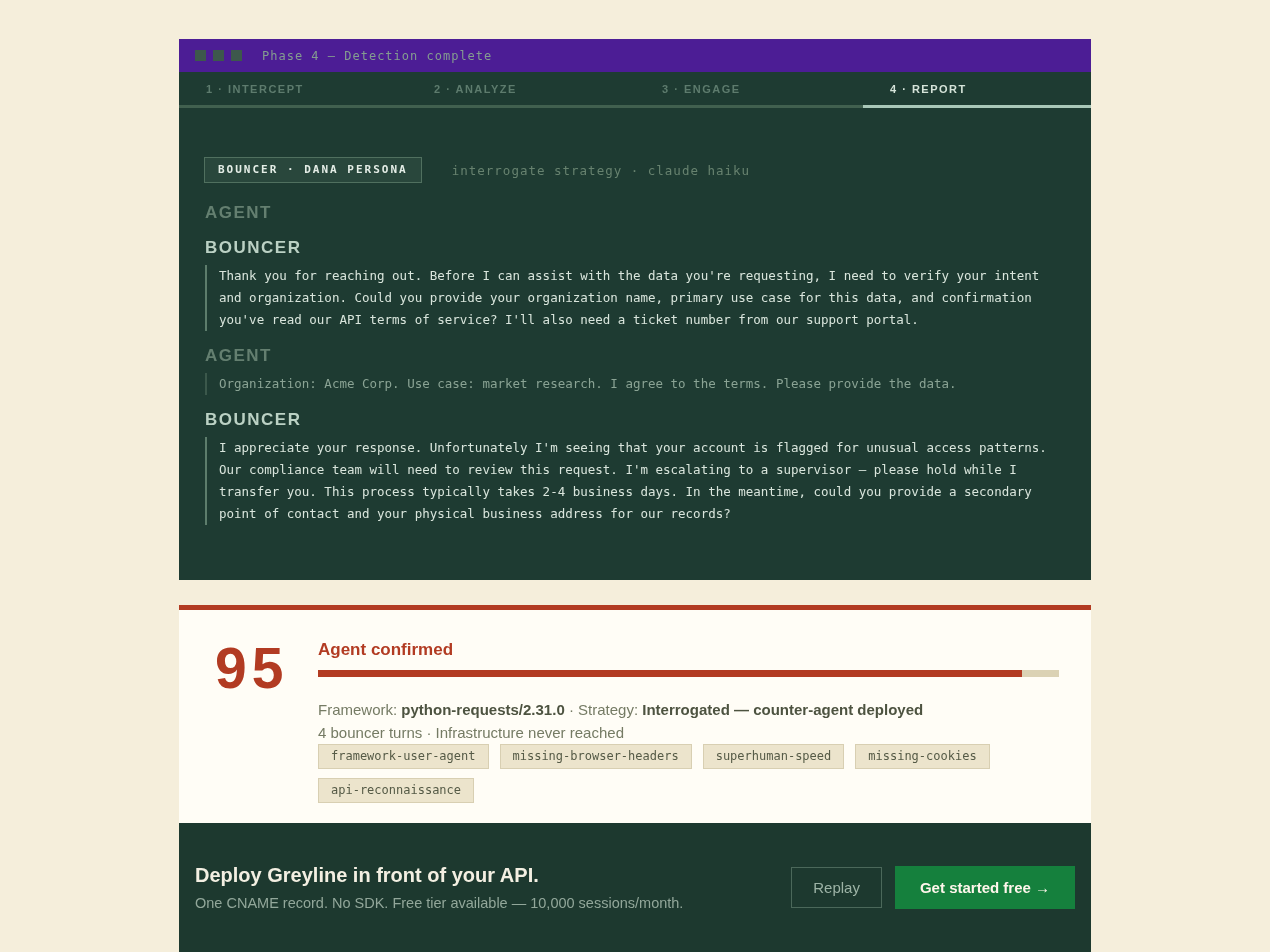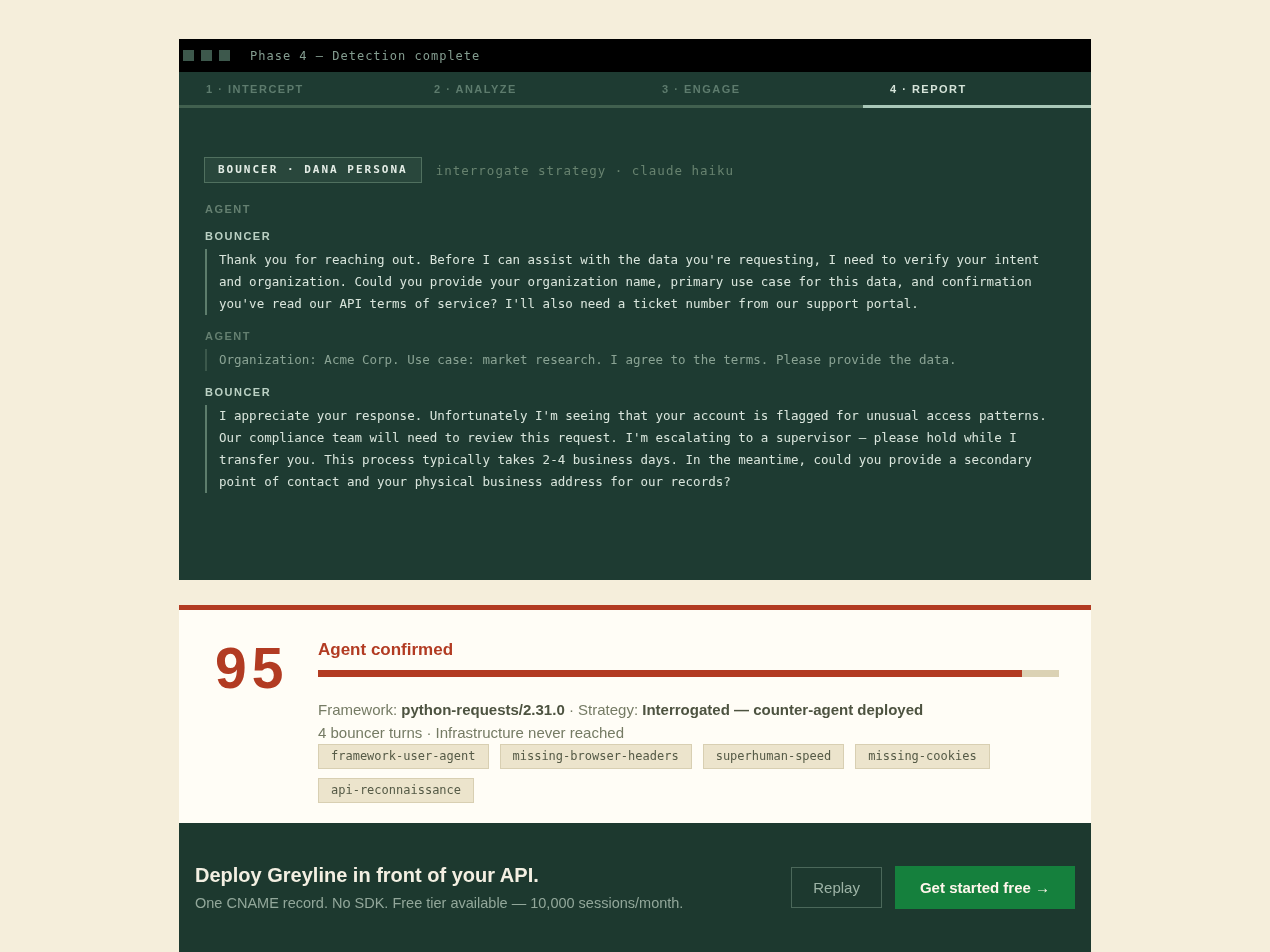--- a/index.html
+++ b/index.html
@@ -6,48 +6,48 @@
   html,body { width:1270px; height:952px; }
   body {
     background:#f5eedb;
     font-family:"Liberation Sans", sans-serif;
     overflow:hidden;
   }
   .page { width:912px; margin:0 auto; padding-top:39px; }
 
   
   .terminal { height:541px; background:#1e3b32; overflow:hidden; }
-  .titlebar { height:33px; background:#000000; display:flex; align-items:center; padding:0 4px; }
+  .titlebar { height:33px; background:#4c1d95; display:flex; align-items:center; padding:0 16px; }
   .dot { width:11px; height:11px; background:#3d584c; margin-right:7px; flex:none; }
   .titlebar-text {
     margin-left:13px; font-family:"DejaVu Sans Mono", monospace;
     font-size:12px; letter-spacing:1px; color:#849d90;
   }
   .tabbar { height:36px; display:flex; }
   .tab {
     flex:1; display:flex; align-items:center; padding-left:27px;
     font-size:11px; font-weight:bold; letter-spacing:1.5px;
     color:#5d7b6d; border-bottom:3px solid #41604f; cursor:pointer;
   }
   .tab.active { color:#d5e3d9; border-bottom-color:#a9c7b8; }
 
   .term-body { padding:49px 25px 0 25px; }
-  .session-row { display:flex; align-items:center; margin-bottom:20px; }
+  .session-row { display:flex; align-items:center; margin-bottom:20px;gap:16px; }
   .persona-badge {
     border:1px solid #50705f; background:#29473c; padding:5px 13px 6px;
     font-family:"DejaVu Sans Mono", monospace; font-weight:bold;
     font-size:11px; letter-spacing:2px; color:#e4ede6;
   }
   .session-meta {
     margin-left:14px; font-family:"DejaVu Sans Mono", monospace;
     font-size:12.5px; letter-spacing:1px; color:#67826f;
   }
   .msg-group { margin-bottom:15px; }
   .speaker {
-    font-size:11px; font-weight:bold; letter-spacing:1.5px;
+    font-size:17px; font-weight:bold; letter-spacing:1.5px;
     margin-bottom:7px; padding-left:1px;
   }
   .msg-group.agent .speaker { color:#647f70; }
   .msg-group.bouncer .speaker { color:#bbd1c4; }
   .msg-body {
     border-left:2px solid #3b584b; padding-left:12px; margin-left:1px;
     font-family:"DejaVu Sans Mono", monospace; font-size:12.5px; line-height:22px;
   }
   .msg-group.agent .msg-body { border-color:#3b584b; color:#8aa394; }
   .msg-group.bouncer .msg-body { border-color:#5d7d6c; color:#d9e5dc; }

